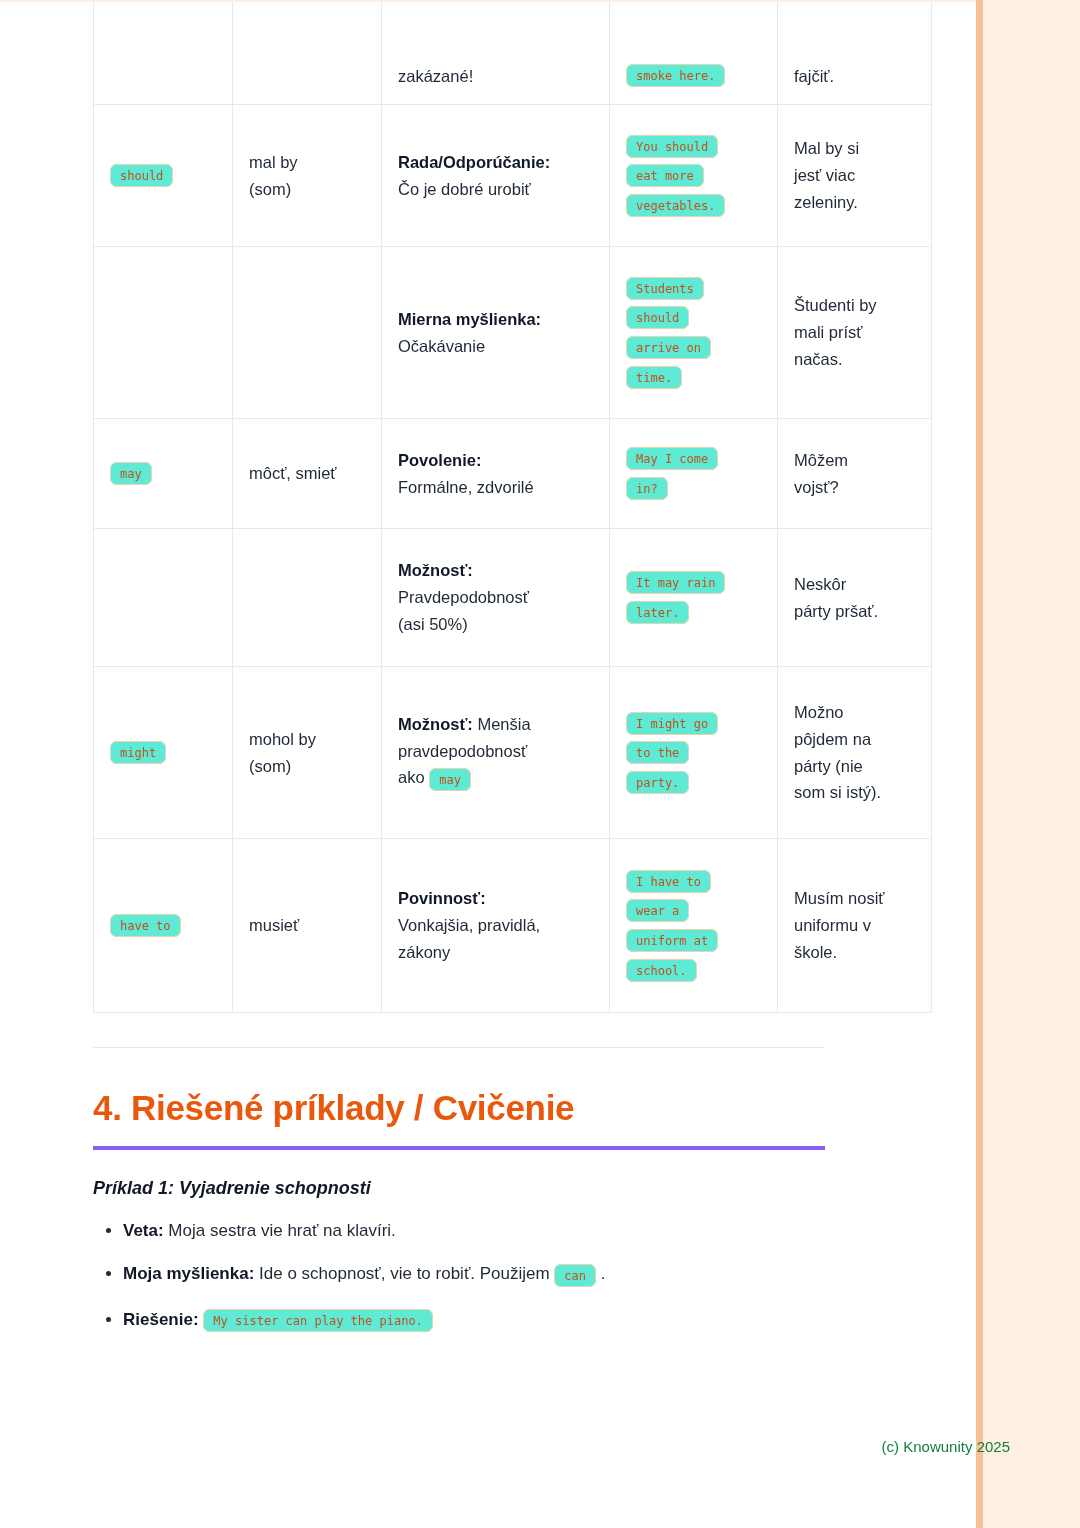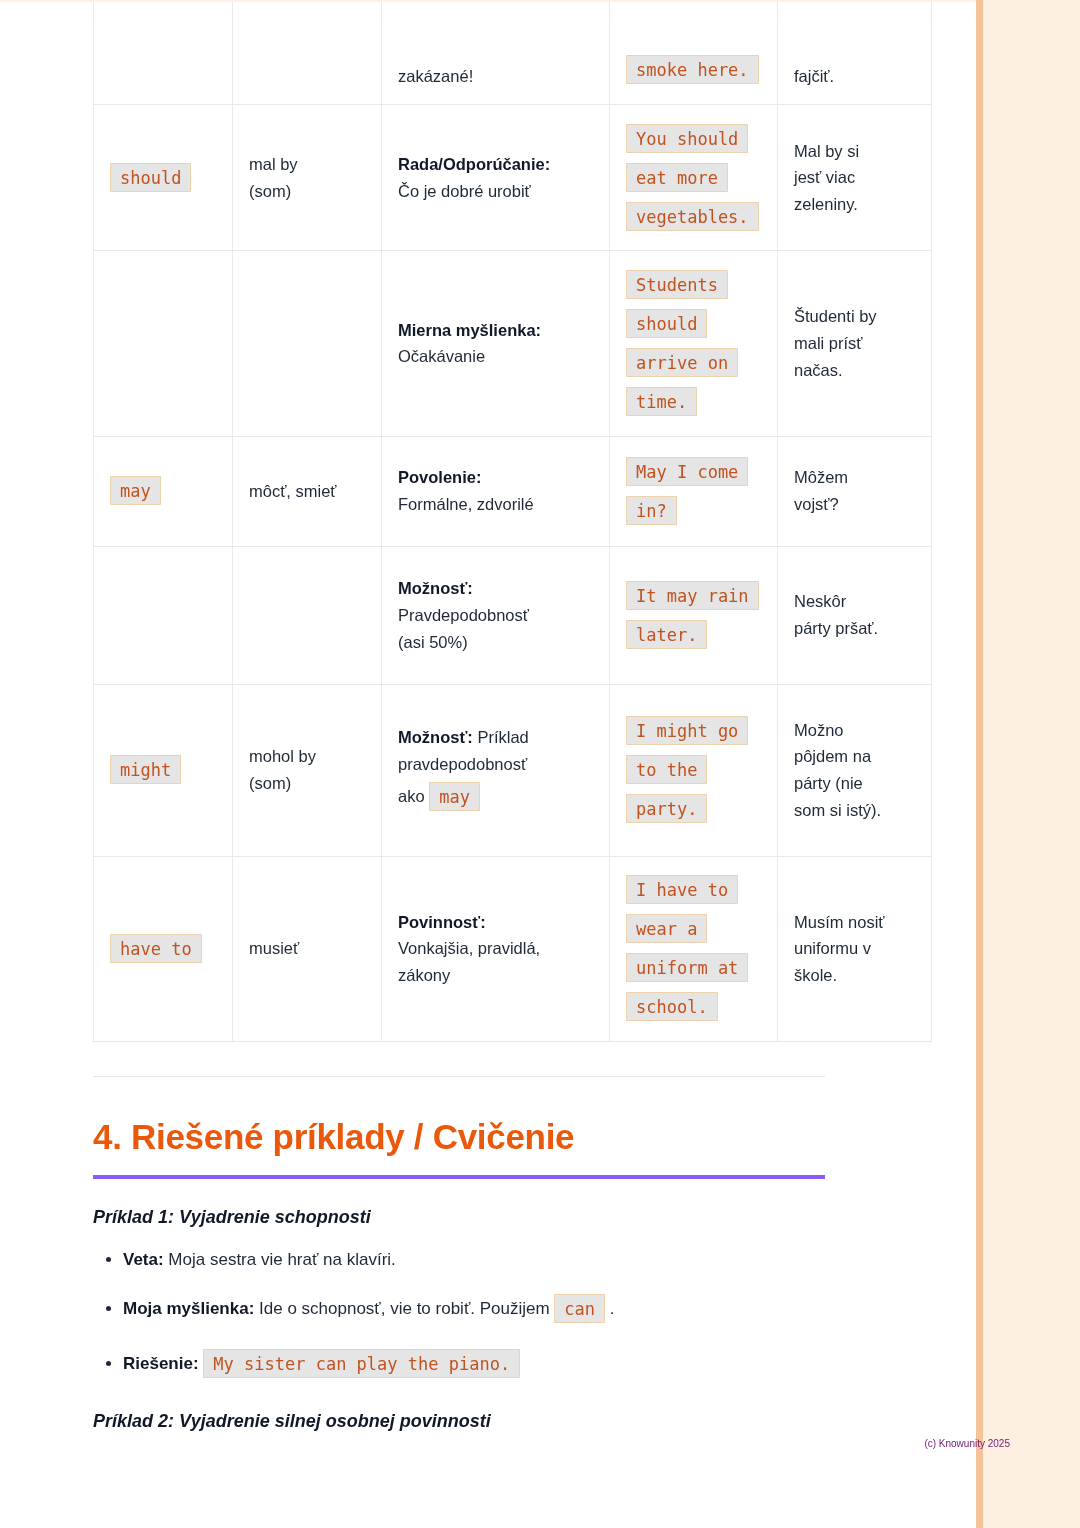--- a/index.html
+++ b/index.html
@@ -39,26 +39,26 @@
     vertical-align: middle;
     padding: 14px 16px;
     font-size: 16.5px;
     line-height: 1.62;
     background: #ffffff;
   }
   tr.partial td { vertical-align: bottom; }
   strong { font-weight: 700; color: #111827; }
   .chip {
     font-family: "DejaVu Sans Mono", "Liberation Mono", monospace;
-    font-size: 17px;
+    font-size: 12px;
     line-height: 2.3;
     color: #c0531f;
-    background: #e5e5e5;
+    background: #5eead4;
     border: 1px solid #edd2ac;
-    border-radius: 1px;
+    border-radius: 7px;
     padding: 3.5px 9px;
     box-decoration-break: clone;
     -webkit-box-decoration-break: clone;
     white-space: pre;
   }
   hr.divider {
     width: 732px;
     border: 0;
     border-top: 1px solid #e5e7eb;
     margin: 34px 0 0 0;
@@ -94,22 +94,22 @@
   }
   ul.bullets li {
     margin-bottom: 16px;
     font-size: 17px;
     line-height: 1.6;
   }
   .footer-credit {
     position: absolute;
     right: 70px;
     top: 1438px;
-    font-size: 10px;
-    color: #701a75;
+    font-size: 15px;
+    color: #15803d;
     z-index: 5;
   }
 </style>
 </head>
 <body>
 
 <div class="page">
 
   <table class="modal-table">
     <colgroup>
@@ -151,21 +151,21 @@
         <tr style="height: 138px;">
           <td></td>
           <td></td>
           <td><strong>Možnosť:</strong><br><span>Pravdepodobnosť</span><br><span>(asi 50%)</span></td>
           <td><code class="chip">It may rain<br>later.</code></td>
           <td><span>Neskôr</span><br><span>párty pršať.</span></td>
         </tr>
         <tr style="height: 172px;">
           <td><code class="chip">might</code></td>
           <td><span>mohol by</span><br><span>(som)</span></td>
-          <td><strong>Možnosť:</strong><span> Príklad</span><br><span>pravdepodobnosť</span><br><span>ako </span><code class="chip">may</code></td>
+          <td><strong>Možnosť:</strong><span> Menšia</span><br><span>pravdepodobnosť</span><br><span>ako </span><code class="chip">may</code></td>
           <td><code class="chip">I might go<br>to the<br>party.</code></td>
           <td><span>Možno</span><br><span>pôjdem na</span><br><span>párty (nie</span><br><span>som si istý).</span></td>
         </tr>
         <tr style="height: 174px;">
           <td><code class="chip">have to</code></td>
           <td><span>musieť</span></td>
           <td><strong>Povinnosť:</strong><br><span>Vonkajšia, pravidlá,</span><br><span>zákony</span></td>
           <td><code class="chip">I have to<br>wear a<br>uniform at<br>school.</code></td>
           <td><span>Musím nosiť</span><br><span>uniformu v</span><br><span>škole.</span></td>
         </tr>
@@ -178,19 +178,18 @@
 
 
   <h3 class="subheading">Príklad 1: Vyjadrenie schopnosti</h3>
 
   <ul class="bullets" id="bullet-list">
       <li><strong>Veta:</strong><span> Moja sestra vie hrať na klavíri.</span></li>
       <li><strong>Moja myšlienka:</strong><span> Ide o schopnosť, vie to robiť. Použijem </span><code class="chip">can</code><span> .</span></li>
       <li><strong>Riešenie:</strong><span> </span><code class="chip">My sister can play the piano.</code></li>
     </ul>
 
-  <h3 class="subheading">Príklad 2: Vyjadrenie silnej osobnej povinnosti</h3>
 
 </div>
 
 <div class="edge-line"></div>
 <div class="side-strip"></div>
 <div class="footer-credit">(c) Knowunity 2025</div>
 
 </body></html>

